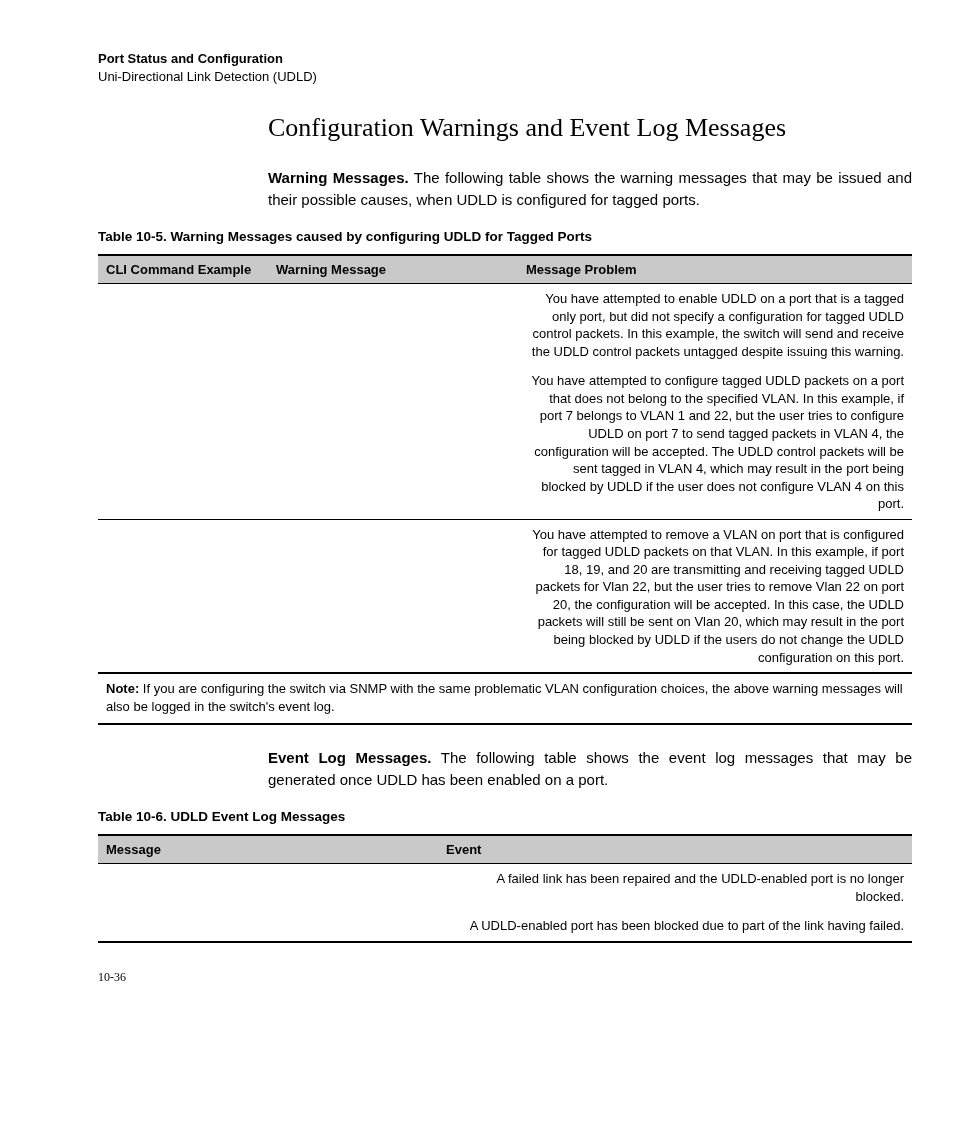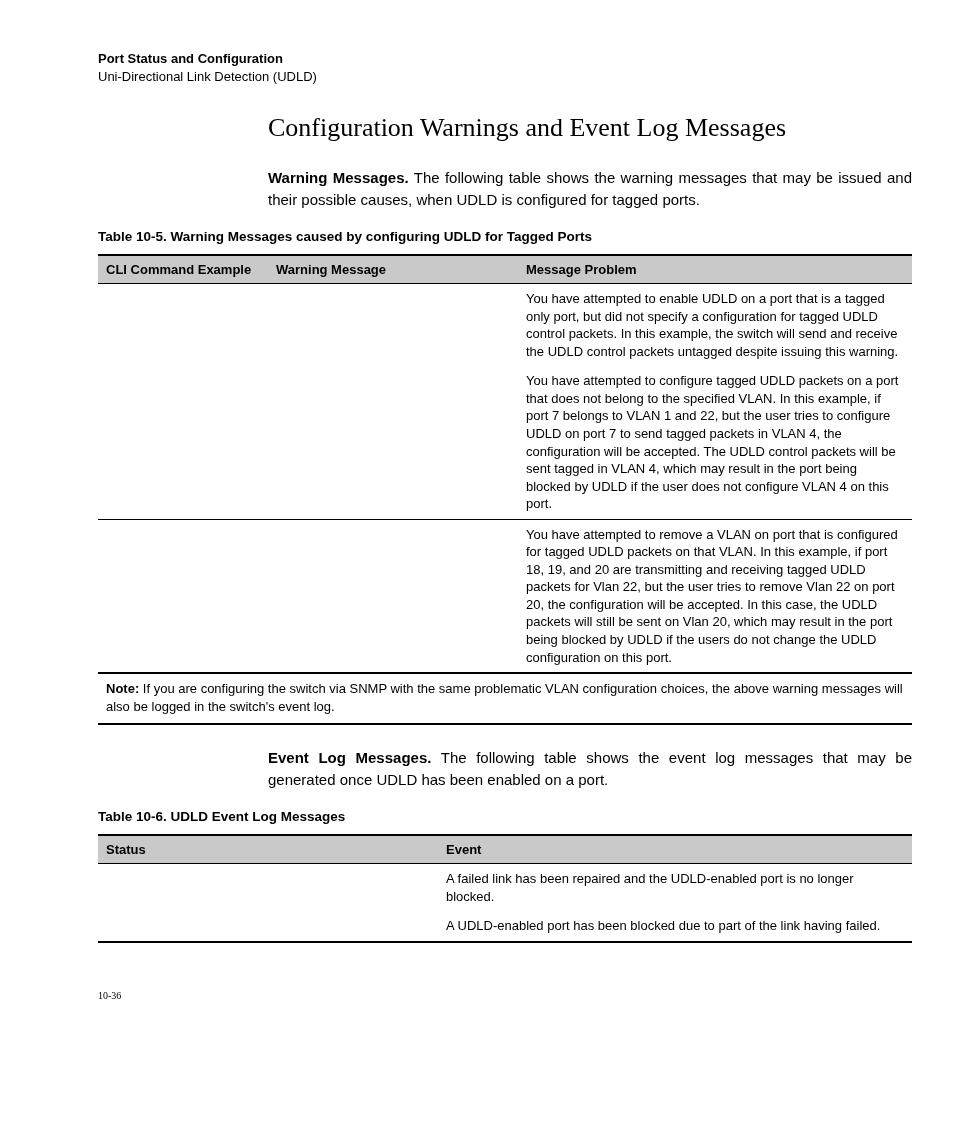--- a/index.html
+++ b/index.html
@@ -59,37 +59,37 @@
   table.doc thead th {
     background: #c9c9c9;
     text-align: left;
     font-weight: bold;
     padding: 5px 8px;
     border-bottom: 1px solid #000;
   }
   table.doc td {
     padding: 6px 8px;
     vertical-align: top;
-    text-align: left;
+    text-align: right;
   }
   table.doc tr.sep td { border-top: 1px solid #000; }
   .table-note {
     font-family: Arial, Helvetica, sans-serif;
     font-size: 13px;
     line-height: 1.35;
     padding: 6px 8px 8px 8px;
     border-bottom: 2px solid #000;
   }
   .table-note .lead { font-weight: bold; }
   .page-num {
     position: absolute;
     left: 98px;
-    bottom: 28px;
+    bottom: 44px;
     font-family: Georgia, "Times New Roman", serif;
-    font-size: 10px;
+    font-size: 12px;
     text-align: right;
   }
   
   .t1 col.c1 { width: 170px; }
   .t1 col.c2 { width: 250px; }
   .t1 col.c3 { width: auto; }
   
   .t2 col.c1 { width: 340px; }
   .t2 col.c2 { width: auto; }
   .gap { height: 22px; }
@@ -155,21 +155,21 @@
 
   <div class="table-caption">Table 10-6.   UDLD Event Log Messages</div>
 
   <table class="doc t2">
     <colgroup>
         <col class="c1">
         <col class="c2">
       </colgroup>
     <thead>
       <tr>
-        <th>Status</th>
+        <th>Message</th>
         <th>Event</th>
       </tr>
     </thead>
     <tbody>
       <tr>
         <td></td>
         <td>A failed link has been repaired and the UDLD-enabled port  is no longer blocked.</td>
       </tr>
       <tr>
         <td></td>

